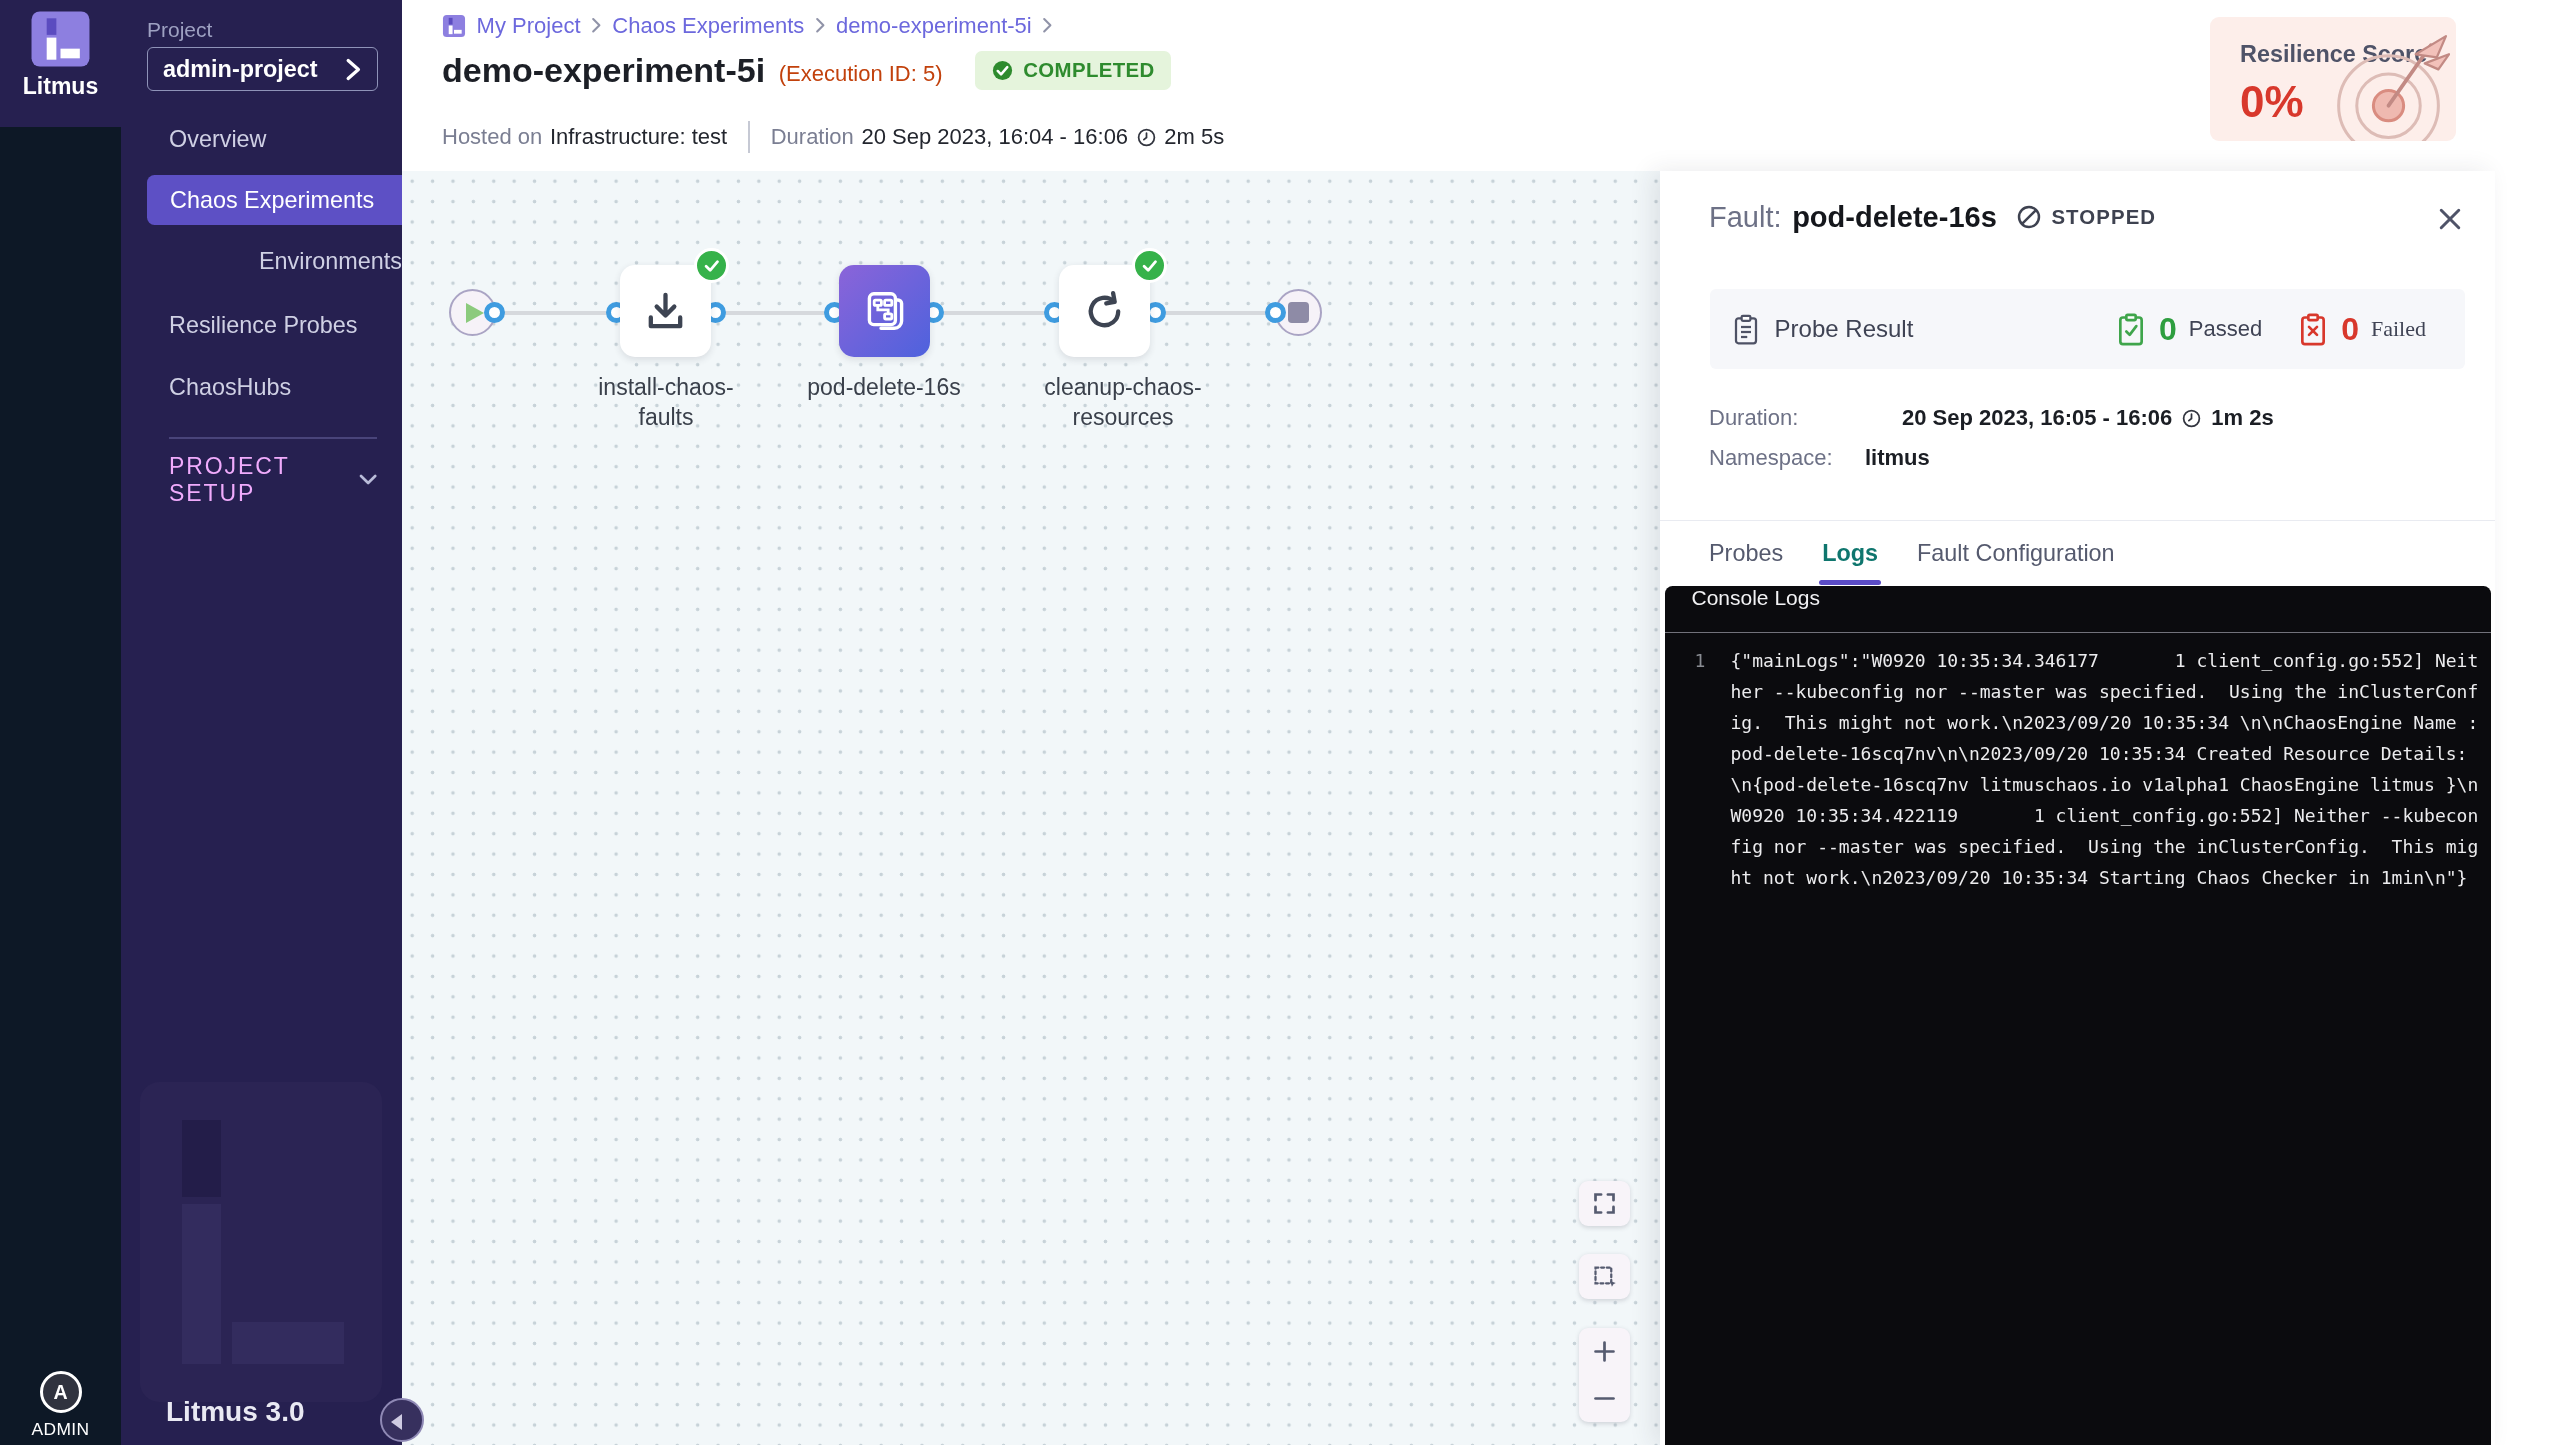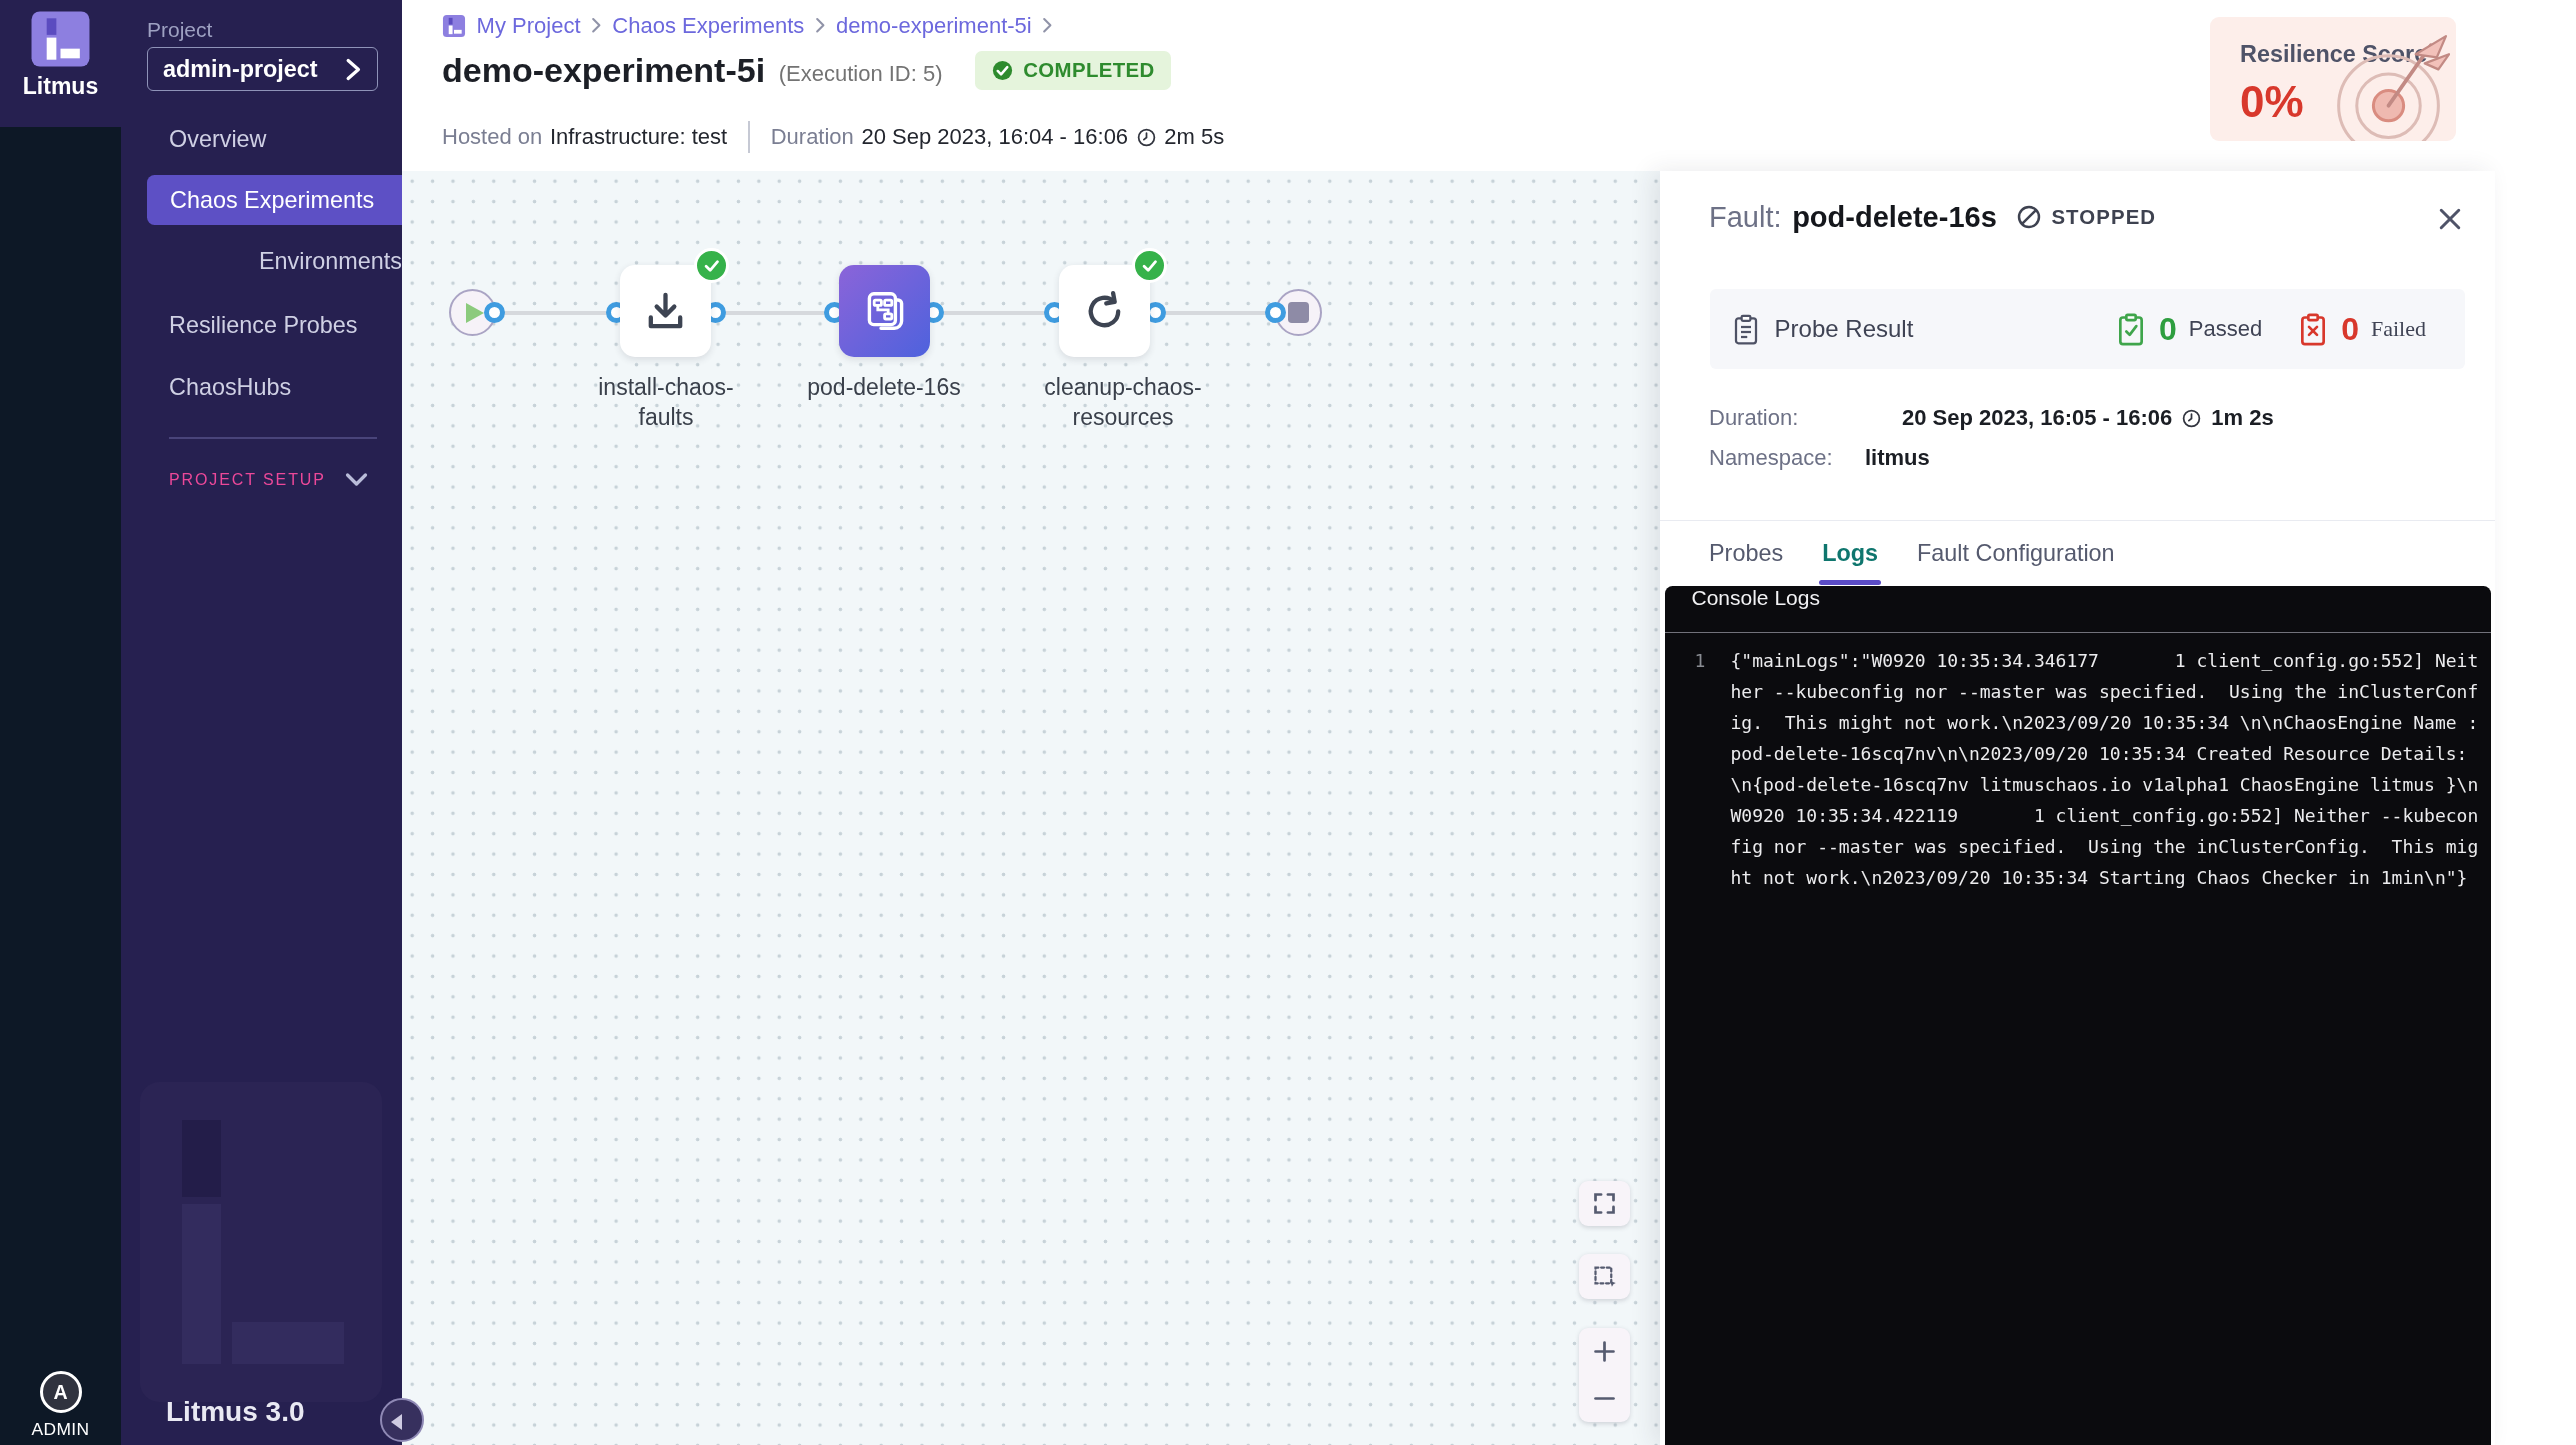--- a/index.html
+++ b/index.html
@@ -24,39 +24,39 @@
   #project-select { position:absolute; left:26px; top:47px; width:231px; height:44px;
     border:1.5px solid #8f93b8; border-radius:6px; display:flex; align-items:center;
     justify-content:space-between; padding:0 15px; cursor:pointer; }
   #project-select .val { color:#fff; font-size:23.4px; font-weight:600; }
   .nav-item { position:absolute; left:0; width:281px; height:50px; display:flex; align-items:center;
     padding-left:48px; font-size:23.4px; color:#cfd0e4; cursor:pointer; }
   .nav-item.active { left:26px; width:255px; padding-left:23px; background:#5d50c5; color:#fff; border-radius:7.6px 0 0 7.6px; }
   #nav-divider { position:absolute; left:48px; top:437px; width:208px; height:1.5px; background:#49447a; }
   #project-setup { position:absolute; left:48px; top:462px; width:208px; height:35px;
     display:flex; align-items:center; gap:19.6px; cursor:pointer; }
-  #project-setup .lbl { font-size:16px; color:#ec4899; letter-spacing:1.9px; }
+  #project-setup .lbl { font-size:23px; color:#f0abfc; letter-spacing:1.9px; }
   #watermark { position:absolute; left:19px; top:1082px; width:242px; height:320px; background:#2b2454; border-radius:19.6px; }
   #watermark .b1 { position:absolute; left:42px; top:38px;  width:39px;  height:77px; background:#231d49; }
   #watermark .b2 { position:absolute; left:42px; top:122px; width:39px;  height:160px; background:#332c5e; }
   #watermark .b3 { position:absolute; left:92px; top:240px; width:112px; height:42px; background:#332c5e; }
   #version { position:absolute; left:45px; top:1396px; font-size:28px; font-weight:700; color:#e9e9f3; }
   #collapse-handle { position:absolute; left:380px; top:1398px; width:44px; height:44px; border-radius:50%;
     background:#37305e; border:2.3px solid #8f89b5; z-index:40; cursor:pointer; }
   #collapse-handle .tri { position:absolute; left:9px; top:13.6px; width:0; height:0;
     border-top:8.3px solid transparent; border-bottom:8.3px solid transparent; border-right:11.3px solid #cfcbe2; }
 
   
   #main-header { position:absolute; left:402px; top:0; width:2093px; height:171px; background:#fff; }
   #breadcrumb { position:absolute; left:40px; top:12px; height:27px; display:flex; align-items:center; gap:10.6px; }
   .crumb { color:#6c68dd; font-size:22px; cursor:pointer; }
   .crumb-sep { display:flex; align-items:center; }
   #title-row { position:absolute; left:40px; top:47px; height:47px; display:flex; align-items:center; }
   #page-title { font-size:34px; font-weight:700; color:#1c1f26; }
-  #exec-id { font-size:22px; color:#737373; margin-left:13.6px; margin-top:7.6px; }
+  #exec-id { font-size:22px; color:#c2410c; margin-left:13.6px; margin-top:7.6px; }
   #status-badge { margin-left:32px; height:39px; background:#e5f4dc; border-radius:6.8px;
     display:flex; align-items:center; gap:9px; padding:0 16.6px; }
   #status-badge .txt { color:#2e8b2e; font-size:20.4px; font-weight:700; letter-spacing:0.4px; }
   #subtitle-row { position:absolute; left:40px; top:121px; height:32px; display:flex; align-items:center; font-size:22px; }
   .sub-gray { color:#7a7e92; } .sub-dark { color:#23262e; font-weight:500; }
   .sub-sp { width:7.6px; }
   #sub-divider { width:1.5px; height:32px; background:#c6c9d4; margin:0 21px; }
   #resilience-card { position:absolute; left:1808px; top:16.6px; width:246px; height:124px;
     background:#fdeeea; border-radius:9px; overflow:hidden; }
   #resilience-card .lbl { position:absolute; left:30px; top:24px; font-size:23.4px; font-weight:600; color:#4f5368; }

